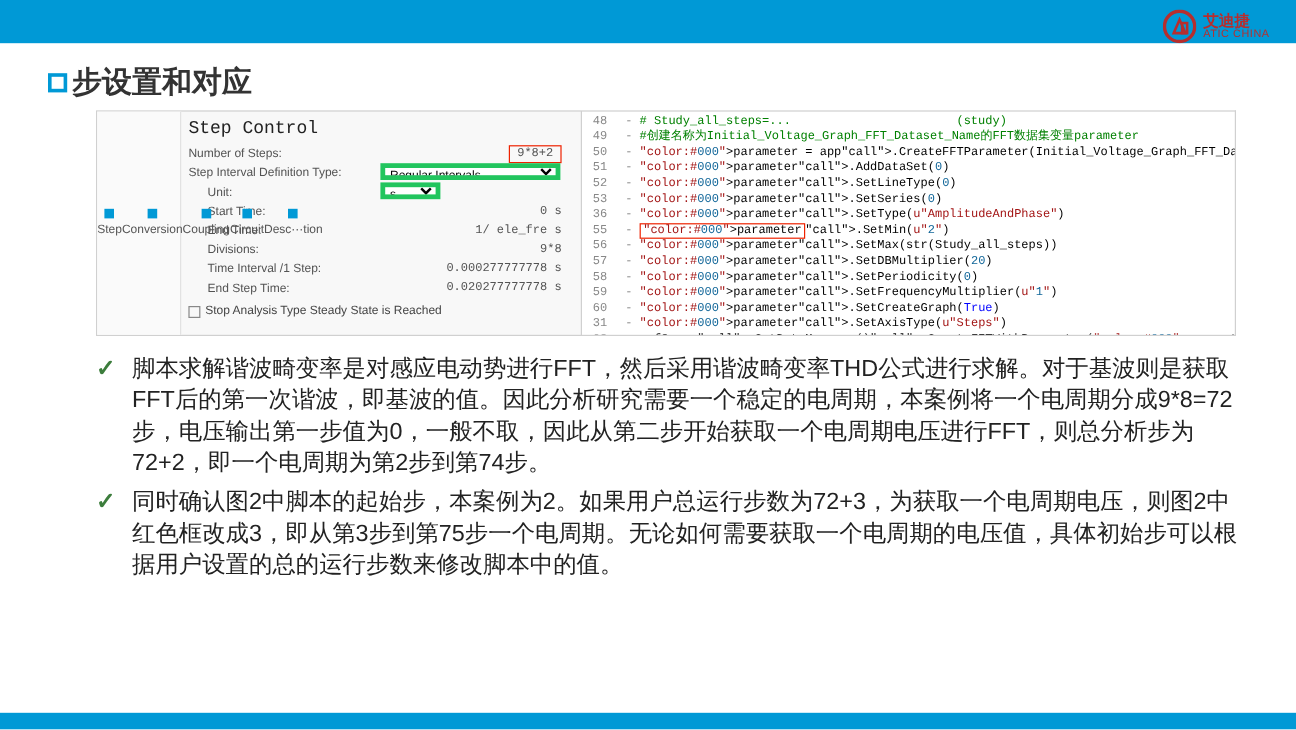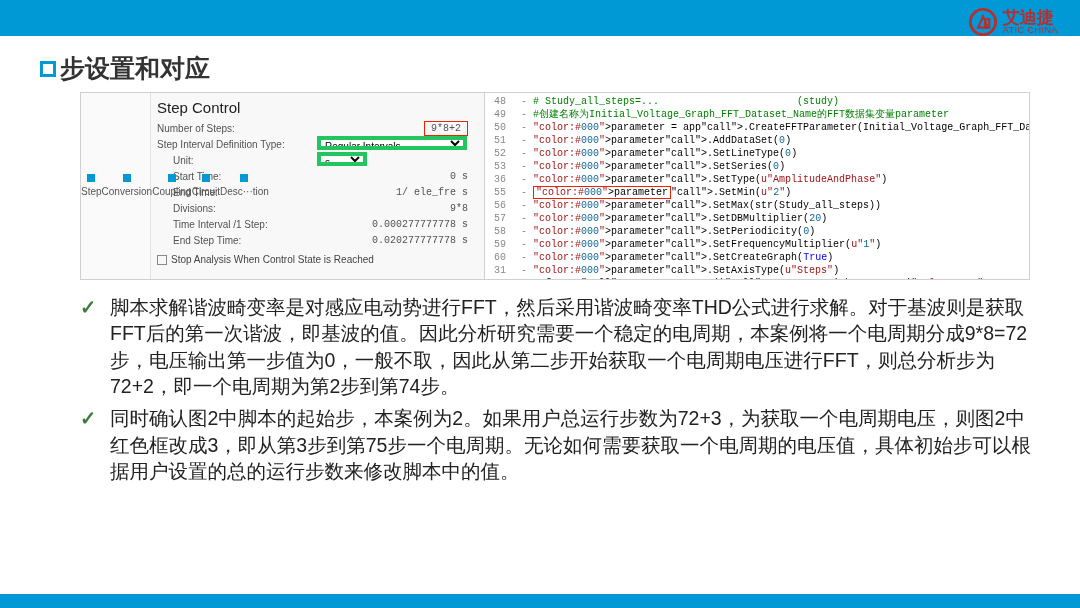--- a/index.html
+++ b/index.html
@@ -1,30 +1,30 @@
 <!DOCTYPE html>
 <html><head>
 <meta charset="utf-8">
 <style>
   * { box-sizing: border-box; margin: 0; padding: 0; }
   body { width: 1080px; height: 608px; background: #fff; font-family: "Microsoft YaHei", Arial, sans-serif; position: relative; overflow: hidden; }
   .top-bar { position: absolute; left: 0; top: 0; width: 1080px; height: 36px; background: #0099d6; }
   .logo-wrap { position: absolute; right: 22px; top: 8px; display: flex; align-items: center; gap: 6px; }
   .logo-svg { width: 28px; height: 28px; }
-  .logo-text-cn { color: #b62e2e; font-size: 17px; font-weight: 700; line-height: 1; }
+  .logo-text-cn { color: #b62e2e; font-size: 13px; font-weight: 700; line-height: 1; }
   .logo-text-en { color: #b62e2e; font-size: 9px; line-height: 1; letter-spacing:.5px; }
   .title { position: absolute; left: 40px; top: 52px; font-size: 25px; color: #333; font-weight: 600; display: flex; align-items: center; gap: 4px; }
   .title-box { width: 16px; height: 16px; border: 3px solid #0099d6; }
   .shot-area { position: absolute; left: 80px; top: 92px; width: 950px; height: 188px; display:flex; gap:0; }
   .panel-left { width: 405px; height: 188px; background: #f8f8f8; border: 1px solid #d0d0d0; display:flex; font-size: 11px; color:#444; }
   .panel-tabs { width: 70px; background:#fafafa; border-right:1px solid #e2e2e2; display:flex; flex-direction:row; align-items:center; padding-top:4px; }
   .tab-item { width:100%; text-align:center; padding:6px 0 12px; font-size:10px; color:#555; position:relative; }
   .tab-sq { width:8px; height:8px; background:#0099d6; margin:0 auto 4px; }
   .panel-body { flex:1; padding:6px 8px 4px 6px; }
-  .panel-title { font-family: Liberation Sans, sans-serif; font-size: 15px; color:#222; margin-bottom:4px; }
+  .panel-title { font-family: Liberation Mono, monospace; font-size: 15px; color:#222; margin-bottom:4px; }
   .row { display:flex; align-items:center; height:16px; font-size:10px; color:#535353; }
   .row .lbl { width:160px; }
   .row .val { flex:1; text-align:right; padding-right:8px; font-family:"Courier New",monospace; }
   .red-box { border:1.5px solid #e20; padding:1px 6px; display:inline-block; }
   .row select{ font-size:10px; border:4px solid #22c55e; background:#fff; height:14px; width:150px;}
   .chk { display:flex; align-items:center; gap:4px; font-size:10px; margin-top:6px;}
   .chk-box{ width:10px;height:10px;border:1px solid #888; }
 
   .panel-right { flex:1; height:188px; background:#fff; border:1px solid #d0d0d0; border-left:none; font-family: Consolas,"Courier New",monospace; font-size:10px; line-height:13px; overflow:hidden; padding:2px 4px; }
   .ln { white-space:pre; }
@@ -101,21 +101,21 @@
       <div class="row">
           <div class="lbl" style="padding-left:16px">Time Interval /1 Step:</div>
           <div class="val">0.000277777778 s</div>
         </div>
       <div class="row">
           <div class="lbl" style="padding-left:16px">End Step Time:</div>
           <div class="val">0.020277777778 s</div>
         </div>
       <div class="chk">
           <span class="chk-box"></span>
-          <span>Stop Analysis When Control State is Reached</span>
+          <span>Stop Analysis Type Steady State is Reached</span>
         </div>
     </div>
   </div>
 
   <div class="panel-right" id="code-panel">
       <div class="ln"><span class="lnno">48</span><span class="tog"> - </span><span class="cmt"># Study_all_steps=...                       (study)</span></div>
       <div class="ln"><span class="lnno">49</span><span class="tog"> - </span><span class="cmt">#创建名称为Initial_Voltage_Graph_FFT_Dataset_Name的FFT数据集变量parameter</span></div>
       <div class="ln"><span class="lnno">50</span><span class="tog"> - </span><span><span style="&lt;span" class="str">"color:#<span class="num">000</span>"</span>&gt;parameter = app<span class="&lt;span">"call"</span>&gt;.CreateFFTParameter(Initial_Voltage_Graph_FFT_Dataset_Name)</span></div>
       <div class="ln"><span class="lnno">51</span><span class="tog"> - </span><span><span style="&lt;span" class="str">"color:#<span class="num">000</span>"</span>&gt;parameter<span class="&lt;span">"call"</span>&gt;.AddDataSet(<span class="num">0</span>)</span></div>
       <div class="ln"><span class="lnno">52</span><span class="tog"> - </span><span><span style="&lt;span" class="str">"color:#<span class="num">000</span>"</span>&gt;parameter<span class="&lt;span">"call"</span>&gt;.SetLineType(<span class="num">0</span>)</span></div>

